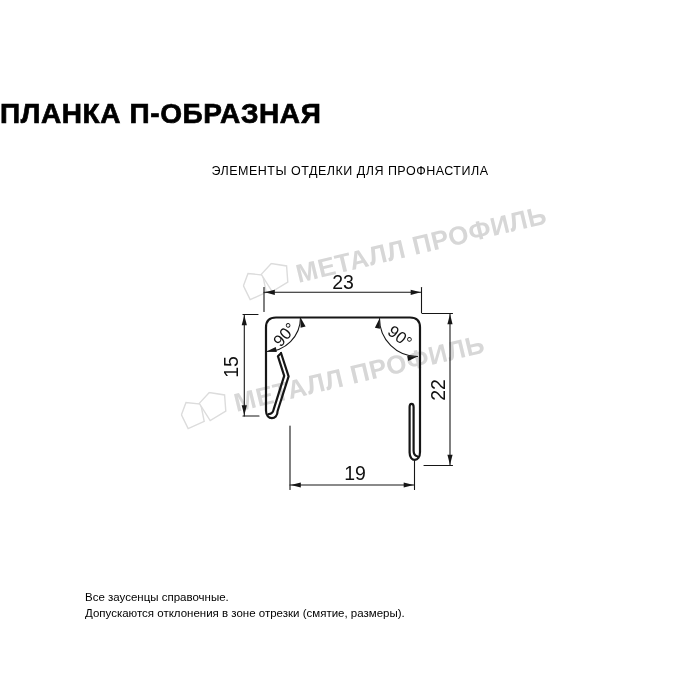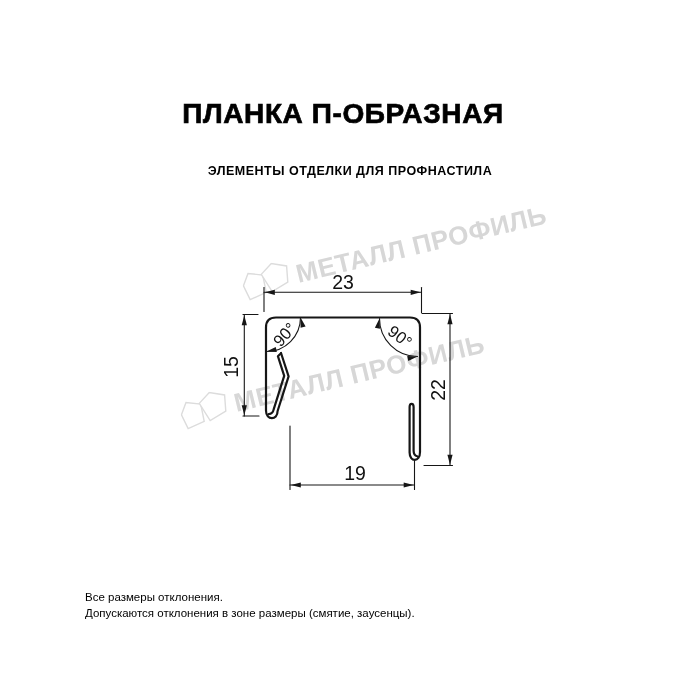--- a/index.html
+++ b/index.html
@@ -1,23 +1,23 @@
 <!DOCTYPE html>
 <html><head>
 <meta charset="utf-8">
 <style>
   html,body{margin:0;padding:0;background:#fff;}
   .page{position:relative;width:700px;height:700px;background:#ffffff;overflow:hidden;
         font-family:"Liberation Sans",sans-serif;}
   
-  .hdr{position:absolute;left:0;right:14px;top:101px;text-align:center;z-index:3;color:#000;}
+  .hdr{position:absolute;left:0;right:14px;top:101px;text-align:left;z-index:3;color:#000;}
   .hdr .t1,.hdr .t2{font-size:28px;font-weight:bold;letter-spacing:.6px;line-height:25px;
         -webkit-text-stroke:.7px #000;}
   .sub{position:absolute;left:0;right:0;top:164px;text-align:center;z-index:3;color:#000;
-        font-size:12.5px;font-weight:bold;letter-spacing:.5px;}
+        font-size:12.5px;font-weight:normal;letter-spacing:.5px;}
   
   .wm{position:absolute;display:flex;align-items:center;gap:5px;height:34px;z-index:1;
       transform-origin:left center;transform:rotate(-13.5deg);white-space:nowrap;}
   .wm .wm-text{font-size:26px;font-weight:bold;letter-spacing:.5px;color:#d7d7d7;}
   .wm-a{left:243px;top:270px;}
   .wm-b{left:181px;top:399px;}
   
   .draw{position:absolute;left:0;top:0;z-index:2;}
   .draw text{font-family:"Liberation Sans",sans-serif;fill:#111;}
   .dimtxt{font-size:19.5px;}
@@ -124,17 +124,17 @@
 
     <text class="dimtxt" x="343" y="289" text-anchor="middle">23</text>
     <text class="dimtxt" x="355" y="480" text-anchor="middle">19</text>
     <text class="dimtxt" text-anchor="middle" dy="0.35em" transform="translate(231,367) rotate(-90)">15</text>
     <text class="dimtxt" text-anchor="middle" dy="0.35em" transform="translate(438,390) rotate(-90)">22</text>
     <text class="angtxt" text-anchor="middle" dy="0.35em" transform="translate(284.5,334.5) rotate(-48)">90°</text>
     <text class="angtxt" text-anchor="middle" dy="0.35em" transform="translate(400,336.5) rotate(37)">90°</text>
   </svg>
 
   <div class="ftr">
-    <div>Все размеры отклонения.</div>
-    <div>Допускаются отклонения в зоне размеры (смятие, заусенцы).</div>
+    <div>Все заусенцы справочные.</div>
+    <div>Допускаются отклонения в зоне отрезки (смятие, размеры).</div>
   </div>
 
 </div>
 
 </body></html>

